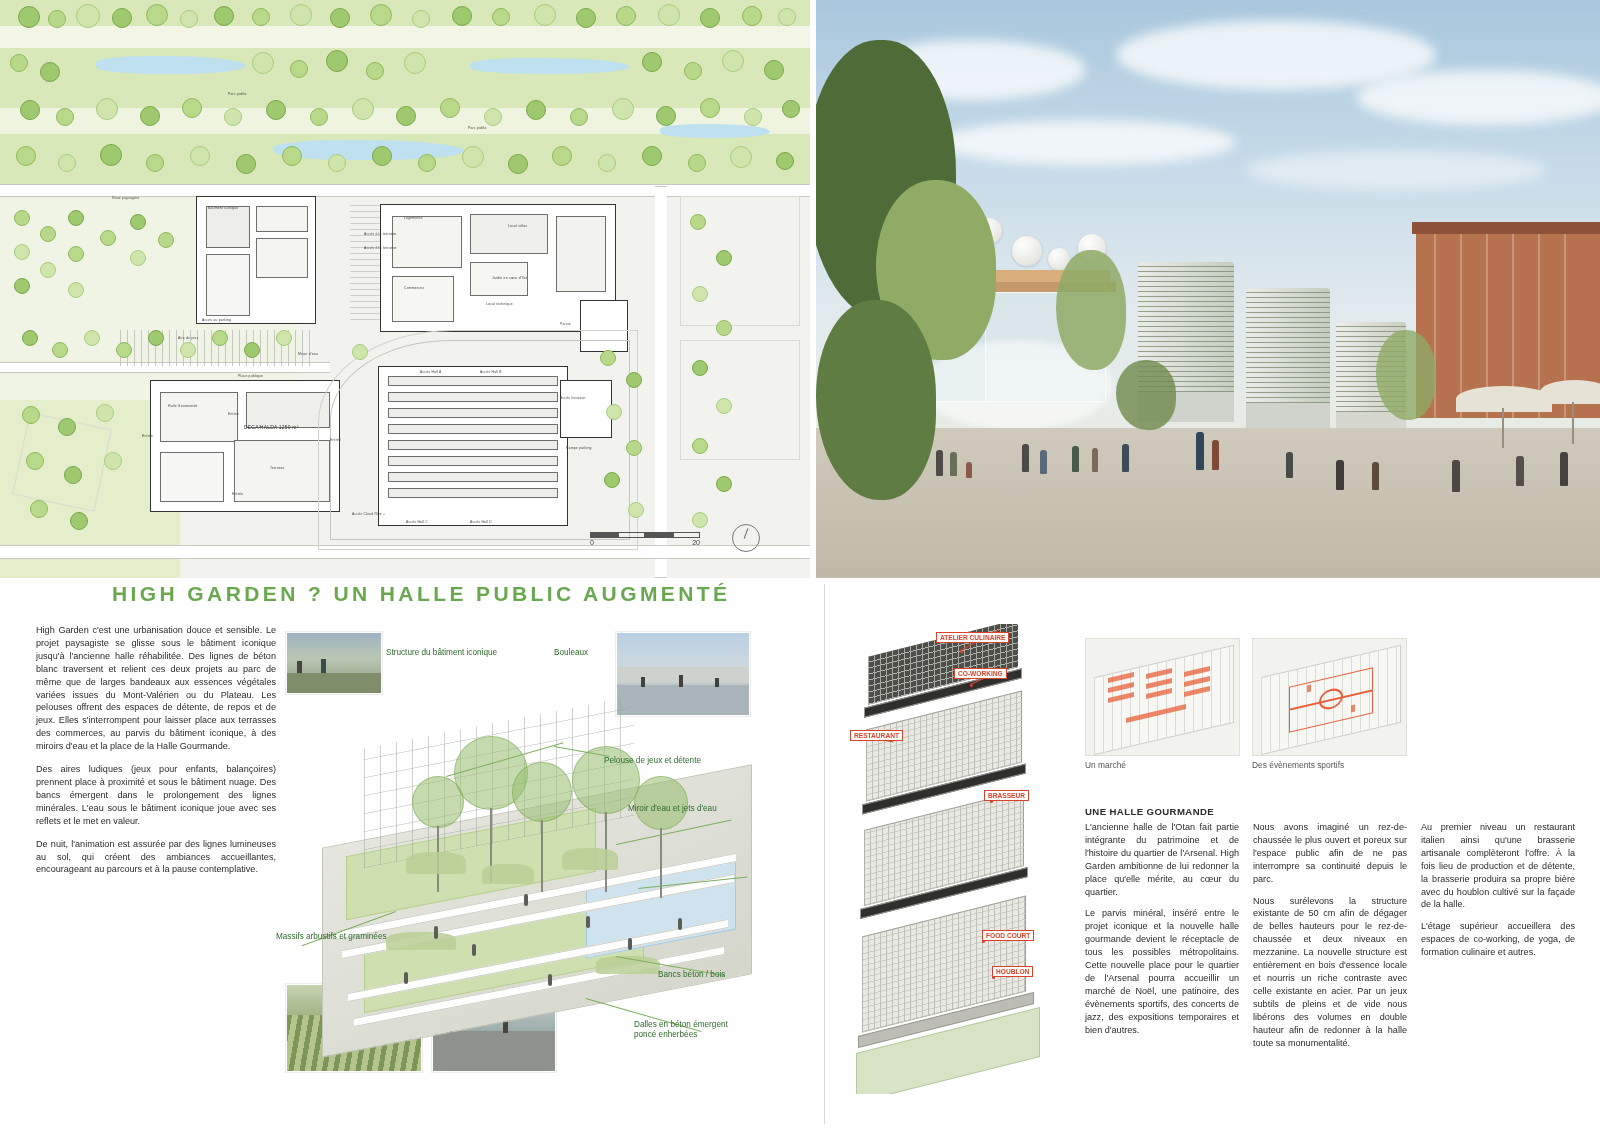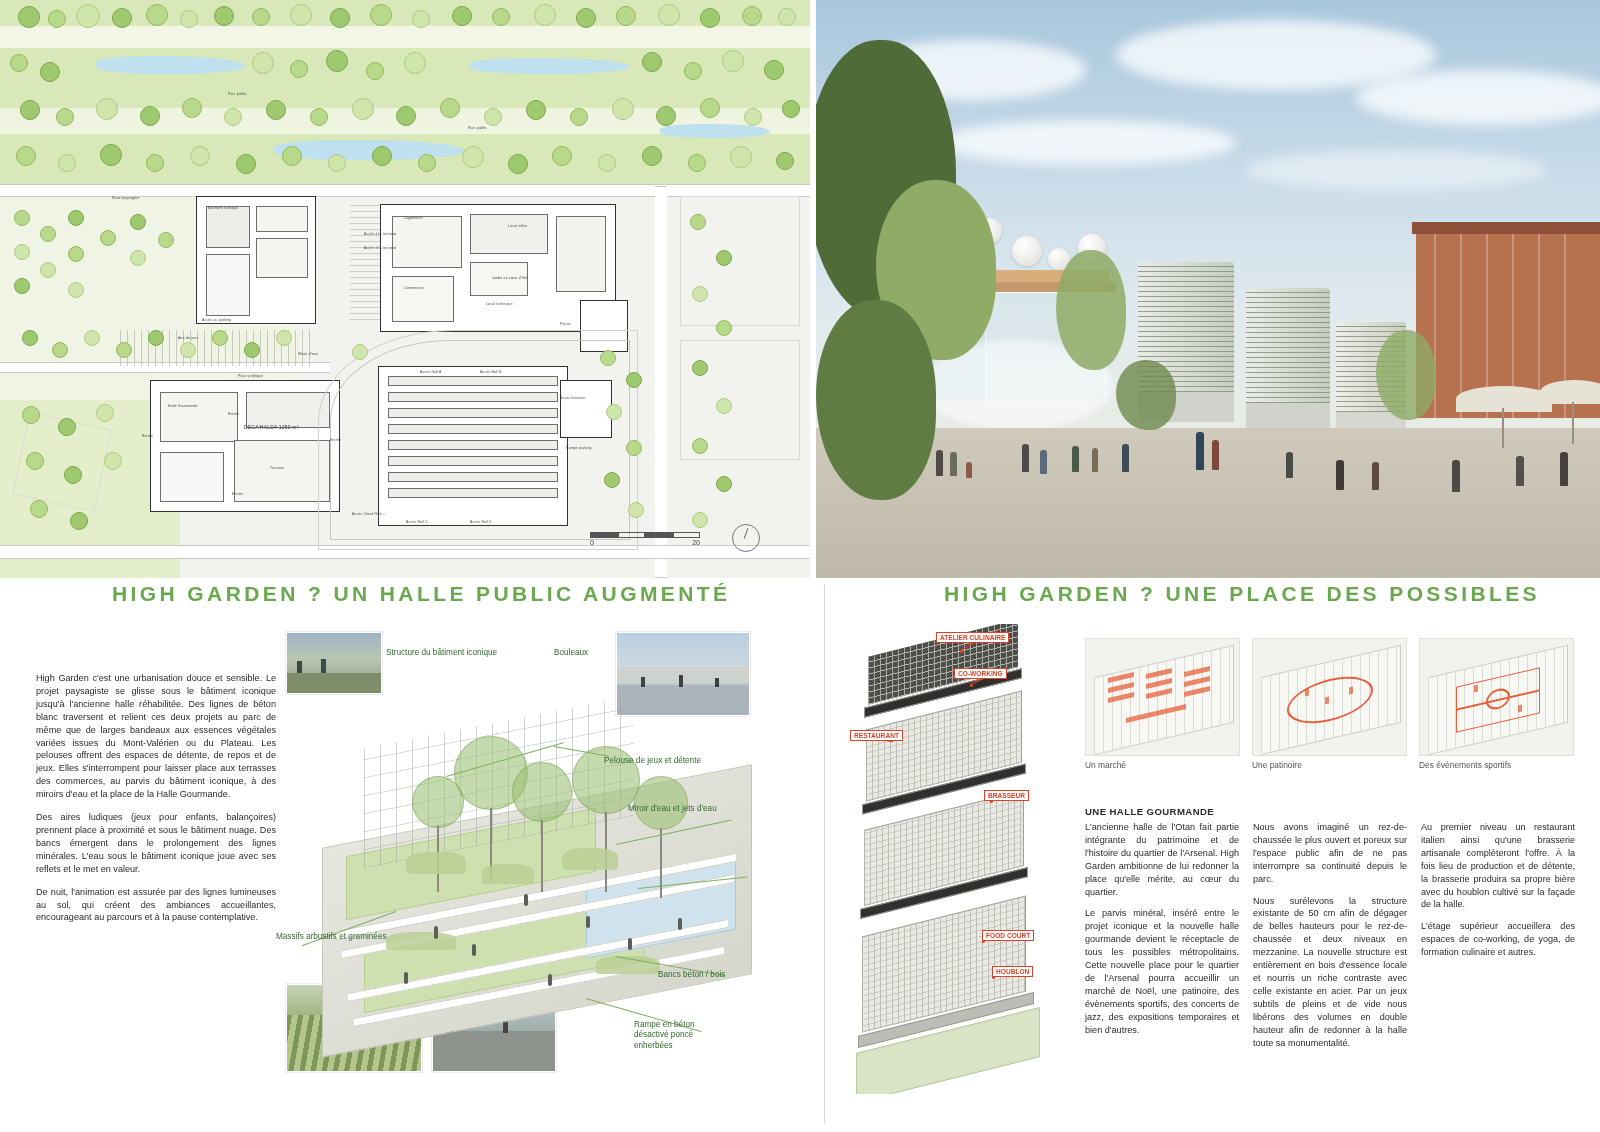--- a/index.html
+++ b/index.html
@@ -221,21 +221,20 @@
 
   
   .col-text {
     position: absolute;
     left: 36px; top: 8px;
     width: 240px;
     font-size: 9.1px;
     line-height: 1.42;
     color: #2b2b2b;
     text-align: justify;
-    margin-top: 48px;
   }
   .col-text p { margin: 0 0 10px 0; }
 
   
   .axo {
     position: absolute;
     left: 286px; top: 10px;
     width: 520px; height: 470px;
   }
   .axo-ground {
@@ -803,21 +802,20 @@
       <div class="r-person" style="left:520px;top:460px;width:8px;height:30px;background:#3f3c38;"></div>
       <div class="r-person" style="left:556px;top:462px;width:7px;height:28px;background:#5c4a3e;"></div>
       <div class="r-person" style="left:636px;top:460px;width:8px;height:32px;background:#4c4844;"></div>
       <div class="r-person" style="left:700px;top:456px;width:8px;height:30px;background:#534f4a;"></div>
       <div class="r-person" style="left:744px;top:452px;width:8px;height:34px;background:#45413d;"></div>
     </div>
   </div>
 
   <div class="titles">
     <div class="title title-left">HIGH GARDEN ? UN HALLE PUBLIC AUGMENTÉ</div>
-    <div class="title title-right">HIGH GARDEN ? UNE PLACE DES POSSIBLES</div>
   </div>
 
   <div class="bottom">
     <div class="divider-v"></div>
 
     <div class="col-text">
       <p>High Garden c'est une urbanisation douce et sensible. Le projet paysagiste se glisse sous le bâtiment iconique jusqu'à l'ancienne halle réhabilitée. Des lignes de béton blanc traversent et relient ces deux projets au parc de même que de larges bandeaux aux essences végétales variées issues du Mont-Valérien ou du Plateau. Les pelouses offrent des espaces de détente, de repos et de jeux. Elles s'interrompent pour laisser place aux terrasses des commerces, au parvis du bâtiment iconique, à des miroirs d'eau et la place de la Halle Gourmande.</p>
       <p>Des aires ludiques (jeux pour enfants, balançoires) prennent place à proximité et sous le bâtiment nuage. Des bancs émergent dans le prolongement des lignes minérales. L'eau sous le bâtiment iconique joue avec ses reflets et le met en valeur.</p>
       <p>De nuit, l'animation est assurée par des lignes lumineuses au sol, qui créent des ambiances accueillantes, encourageant au parcours et à la pause contemplative.</p>
     </div>
@@ -893,21 +891,21 @@
       <div class="leader" style="left:110px;top:286px;width:100px;transform:rotate(160deg);"></div>
       <div class="leader" style="left:330px;top:330px;width:110px;transform:rotate(10deg);"></div>
       <div class="leader" style="left:300px;top:372px;width:120px;transform:rotate(16deg);"></div>
 
       <div class="callout" style="left:100px;top:22px;">Structure du bâtiment iconique</div>
       <div class="callout" style="left:268px;top:22px;">Bouleaux</div>
       <div class="callout" style="left:318px;top:130px;">Pelouse de jeux et détente</div>
       <div class="callout" style="left:342px;top:178px;">Miroir d'eau et jets d'eau</div>
       <div class="callout" style="left:-10px;top:306px;">Massifs arbustifs et graminées</div>
       <div class="callout" style="left:372px;top:344px;">Bancs béton / bois</div>
-      <div class="callout wrap" style="left:348px;top:394px;">Rampe en béton désactivé poncé enherbées</div>
+      <div class="callout wrap" style="left:348px;top:394px;">Dalles en béton émergent poncé enherbées</div>
     </div>
 
     <div class="halle-axo">
       <div class="hx-dark" style="left:18px;top:14px;width:150px;height:48px;"></div>
       <div class="hx-grid" style="left:18px;top:14px;width:150px;height:48px;"></div>
       <div class="hx-slab" style="left:14px;top:64px;width:158px;height:10px;background:#2f2f2d;"></div>
 
       <div class="hx-slab" style="left:16px;top:86px;width:156px;height:72px;"></div>
       <div class="hx-grid" style="left:16px;top:86px;width:156px;height:72px;"></div>
       <div class="hx-slab" style="left:12px;top:160px;width:164px;height:10px;background:#2f2f2d;"></div>
@@ -956,31 +954,20 @@
           <div class="tx-obj" style="left:60px;top:42px;width:26px;height:5px;"></div>
           <div class="tx-obj" style="left:60px;top:52px;width:26px;height:5px;"></div>
           <div class="tx-obj" style="left:98px;top:30px;width:26px;height:5px;"></div>
           <div class="tx-obj" style="left:98px;top:40px;width:26px;height:5px;"></div>
           <div class="tx-obj" style="left:98px;top:50px;width:26px;height:5px;"></div>
           <div class="tx-obj" style="left:40px;top:72px;width:60px;height:5px;"></div>
         </div>
         <div class="cap">Un marché</div>
       </div>
 
-      <div class="thumb">
-        <div class="img">
-          <div class="tx-plane"></div>
-          <div class="tx-grid"></div>
-          <div class="tx-ring" style="left:34px;top:40px;width:86px;height:42px;"></div>
-          <div class="tx-obj" style="left:52px;top:50px;width:4px;height:7px;"></div>
-          <div class="tx-obj" style="left:72px;top:58px;width:4px;height:7px;"></div>
-          <div class="tx-obj" style="left:96px;top:48px;width:4px;height:7px;"></div>
-        </div>
-        <div class="cap">Une patinoire</div>
-      </div>
 
       <div class="thumb">
         <div class="img">
           <div class="tx-plane"></div>
           <div class="tx-grid"></div>
           <div class="tx-court" style="left:36px;top:38px;width:84px;height:46px;"></div>
           <div class="tx-court" style="left:36px;top:60px;width:84px;height:1px;"></div>
           <div class="tx-ring" style="left:66px;top:50px;width:24px;height:20px;"></div>
           <div class="tx-obj" style="left:54px;top:46px;width:4px;height:7px;"></div>
           <div class="tx-obj" style="left:98px;top:66px;width:4px;height:7px;"></div>

